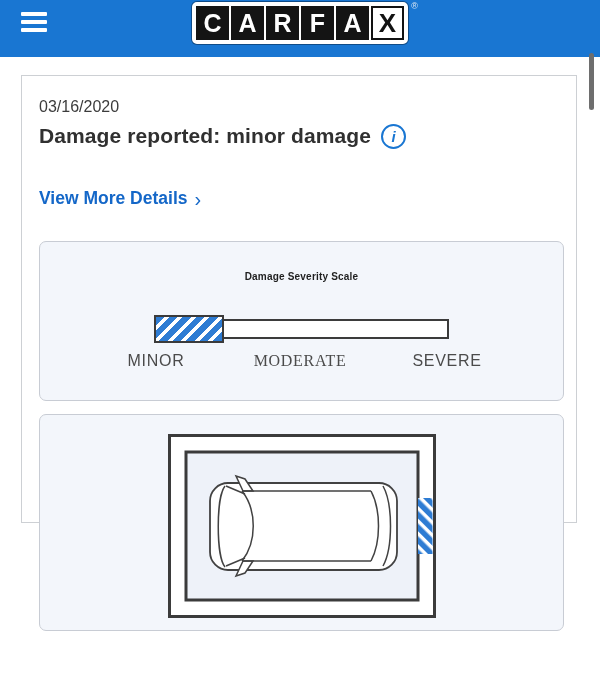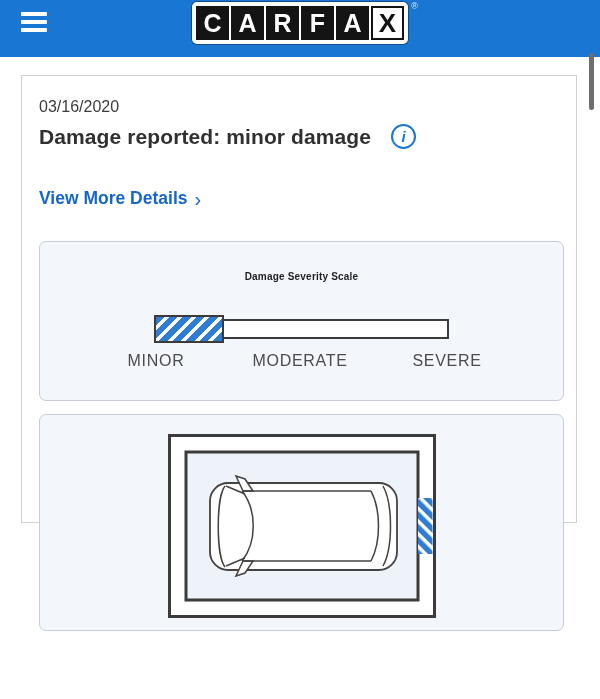--- a/index.html
+++ b/index.html
@@ -34,21 +34,21 @@
   .reg{position:absolute;right:-12px;top:-3px;color:#dfe9f5;font-size:9px;}
 
   
   .scroll-thumb{position:absolute;left:589px;top:53px;width:5px;height:57px;
     background:var(--scrollbar-thumb);border-radius:3px;}
 
   
   .panel{position:absolute;left:21px;top:67px;width:556px;height:448px;
     background:#fff;border:1px solid var(--panel-border);margin-top:8px;}
   .date{position:absolute;left:17px;top:22px;font-size:16px;color:#3c3c3c;}
-  .heading-row{position:absolute;left:17px;top:48px;display:flex;align-items:center;gap:20px;}
+  .heading-row{position:absolute;left:17px;top:48px;display:flex;align-items:flex-start;gap:10px;}
   .heading{font-size:21px;font-weight:700;color:var(--text-dark);letter-spacing:.1px;}
   .info{display:inline-flex;align-items:center;justify-content:center;width:25px;height:25px;
     border:2.5px solid var(--header-blue);border-radius:50%;color:var(--header-blue);
     font-weight:700;font-size:15px;font-style:normal;cursor:pointer;}
   .view-link{position:absolute;left:17px;top:112px;display:flex;align-items:center;gap:7px;
     color:var(--link-blue);font-size:17.5px;font-weight:700;text-decoration:none;cursor:pointer;}
   .view-link .chev{font-size:20px;font-weight:400;line-height:1;padding-top:1px;}
 
   .card{position:absolute;left:17px;width:525px;background:var(--card-bg);
     border:1px solid var(--card-border);border-radius:7px;}
@@ -59,21 +59,21 @@
   .card-title{position:absolute;left:0;top:29px;width:100%;text-align:center;
     font-size:10px;font-weight:700;color:#1f1f1f;letter-spacing:.2px;}
   .track{position:absolute;left:114px;top:77px;width:295px;height:20px;
     background:#fff;border:2px solid var(--line-dark);}
   .fillseg{position:absolute;left:114px;top:73px;width:70px;height:28px;
     border:2px solid var(--line-dark);
     background:repeating-linear-gradient(135deg,
       var(--hatch-blue) 0px,var(--hatch-blue) 6px,#ffffff 6px,#ffffff 9.5px);}
   .slabel{position:absolute;top:110px;transform:translateX(-50%);
     font-size:16px;color:var(--label-gray);letter-spacing:.7px;white-space:nowrap;}
-  .l0{left:116px;} .l1{left:260px;} .l2{left:407px;}
+  .l0{left:116px;} .l1{left:260px;font-family:Liberation Serif, serif;} .l2{left:407px;}
 
   
   .diagram{position:absolute;left:128px;top:19px;}
   .rect-outer{fill:#fff;stroke:var(--line-dark);stroke-width:3;}
   .rect-inner{fill:var(--diagram-inner-bg);stroke:var(--line-dark);stroke-width:3;}
   .car-body{fill:#fff;stroke:#424242;stroke-width:1.8;}
   .ln{fill:none;stroke:#424242;stroke-width:1.5;}
   .mirror{fill:#fff;stroke:#424242;stroke-width:1.5;}
   .p-blue{fill:var(--hatch-blue);}
 </style>

